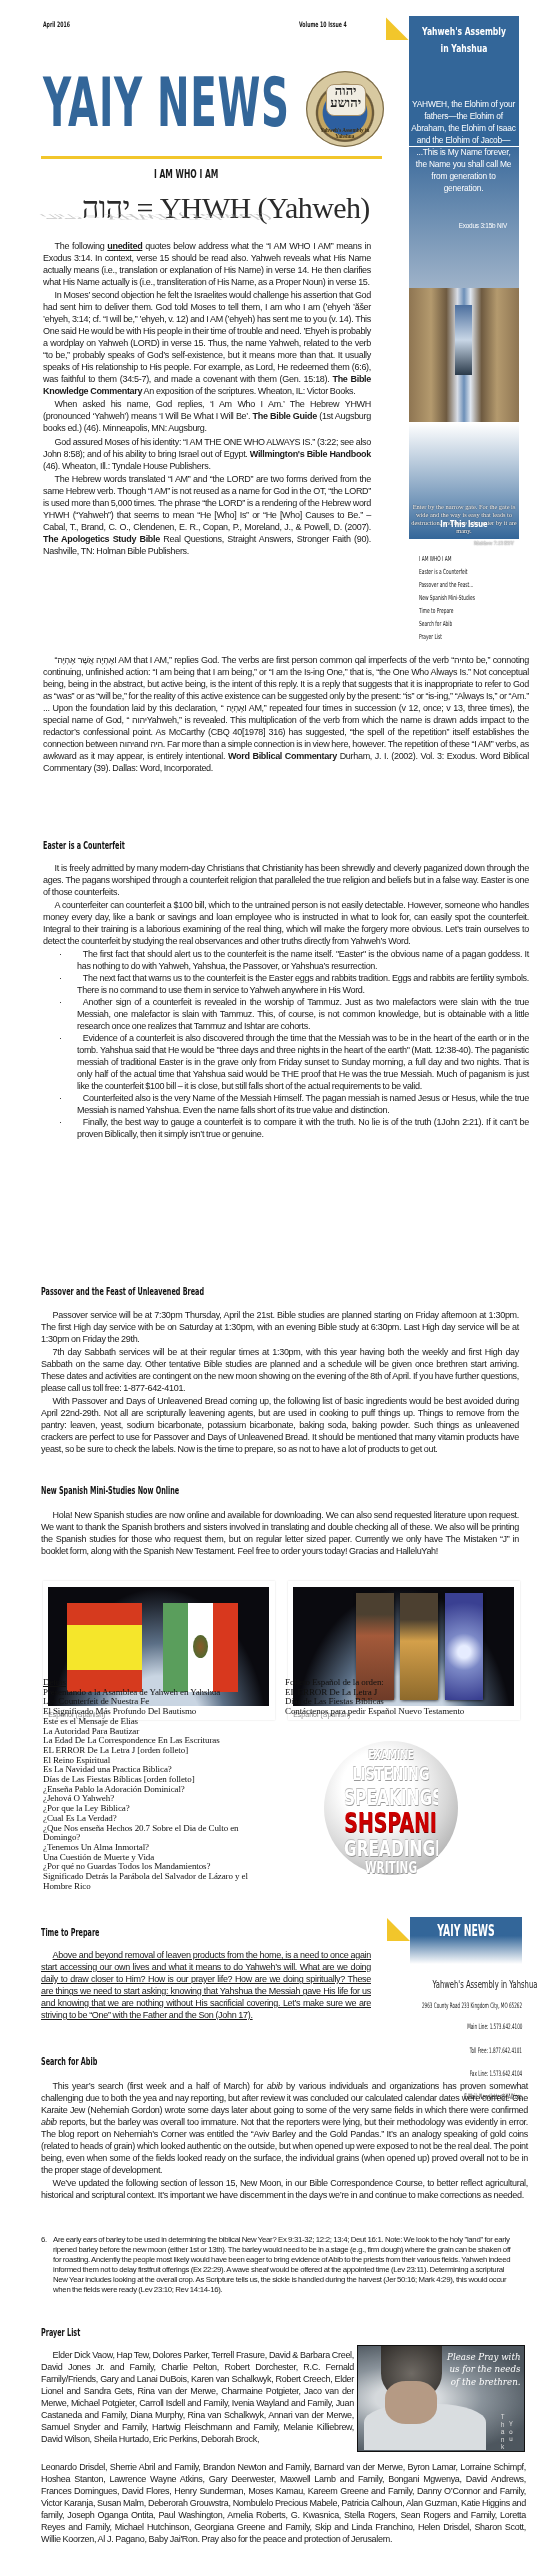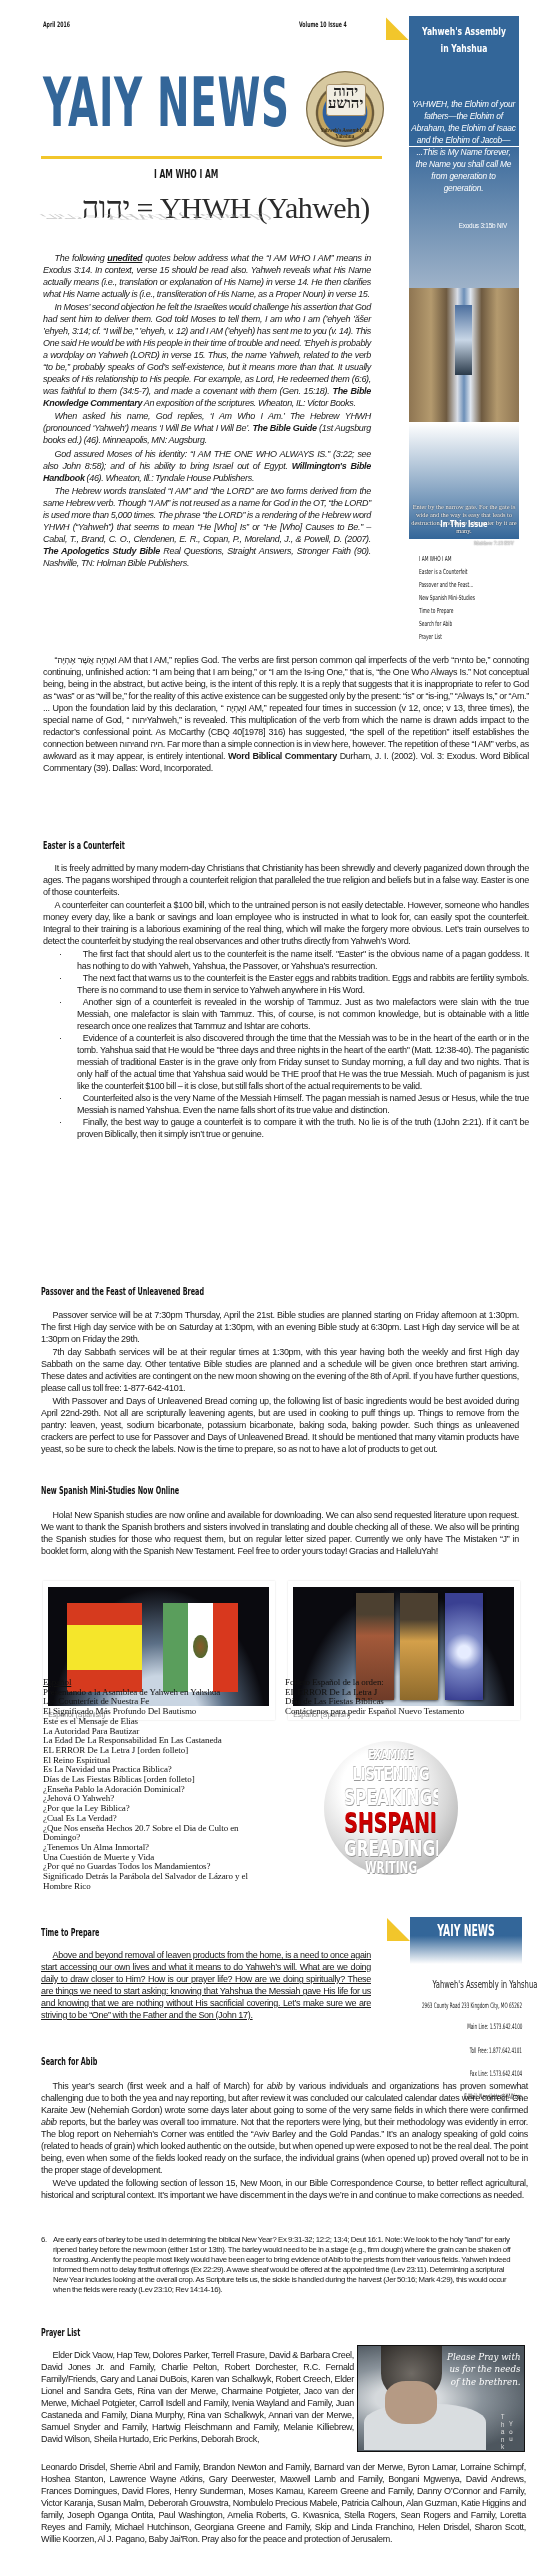--- a/index.html
+++ b/index.html
@@ -10,49 +10,49 @@
   .body-text p { margin:0 0 1.2px 0; text-indent:11.6px; }
 
   
   #date, #volume { top:20px; font-family:"DejaVu Sans",sans-serif; font-weight:bold; font-size:7.5px; transform:scaleX(0.62); transform-origin:left top; }
   #date { left:43px; }
   #volume { left:299px; }
   #masthead { left:43px; top:70px; font-family:"DejaVu Sans",sans-serif; font-weight:bold; font-size:67px; color:#336699; transform:scaleX(0.58); transform-origin:left top; letter-spacing:1.2px; line-height:1; }
   #logo { left:306px; top:71px; width:78px; height:76px; border-radius:50%;
           background:radial-gradient(circle at 50% 55%, #2d5fa0 0 38%, #c3a561 40% 46%, #6b5a3a 48% 50%, #d8c9a0 52% 100%);
           box-shadow:0 0 0 1.2px #7a6a48 inset; }
-  #logo .scroll { position:absolute; left:19.7px; top:12.7px; width:38px; height:30px; background:#f1ede2; border:1.2px solid #a8916a; border-radius:3px;
-                  font-family:"DejaVu Serif",serif; font-weight:bold; font-size:15px; text-align:center; line-height:12.7px; color:#222; }
+  #logo .scroll { position:absolute; left:19.7px; top:12.7px; width:38px; height:30px; background:#f1ede2; border:1.2px solid #a8916a; border-radius:8px;
+                  font-family:"DejaVu Serif",serif; font-weight:bold; font-size:13px; text-align:center; line-height:12.7px; color:#222; }
   #logo .ring { position:absolute; left:5.8px; top:56px; width:66px; font-family:"Liberation Serif",serif; font-size:5.2px; text-align:center; color:#3b2e14; font-weight:bold; }
   #yellow-rule { left:41px; top:156px; width:341px; height:2.9px; background:#f2c62b; }
 
   
   #side-fold { left:386px; top:17.4px; width:23px; height:23px; background:#f2c62b; }
   #side-top { left:409px; top:16px; width:110px; height:130px; background:#336699; }
   #side-grad { left:409px; top:147px; width:110px; height:142px; background:linear-gradient(#3c6b9c, #9fb3c9); }
   #side-title { left:409px; top:23px; width:110px; text-align:center; color:#fff; font-family:"DejaVu Sans",sans-serif; font-weight:bold; font-size:9.8px; line-height:17px; transform:scaleX(0.78); transform-origin:center top; }
-  #side-quote { left:411px; top:98px; width:105px; text-align:center; color:#fff; font-family:"Liberation Sans",sans-serif; font-size:8.4px; line-height:12px; letter-spacing:-0.2px;font-style:italic; }
+  #side-quote { left:411px; top:98px; width:105px; text-align:center; color:#fff; font-family:"Liberation Sans",sans-serif; font-size:8.4px; line-height:12px; letter-spacing:-0.2px; }
   #side-ref { left:409px; top:222px; width:98px; text-align:right; color:#fff; font-size:6.4px; letter-spacing:-0.2px; font-family:"Liberation Sans",sans-serif; }
   #side-photo { left:409px; top:288px; width:110px; height:134px;
                background:linear-gradient(90deg,#8e7552 0%,#b49a6e 20%,#6e5a40 34%,#d8dde6 44%,#6c8fb8 50%,#dfe6ef 56%,#6e5a40 66%,#b49a6e 80%,#8e7552 100%); }
   #side-photo .door { position:absolute; left:46px; top:17.4px; width:17.4px; height:70px; background:linear-gradient(#4c6f9e,#c8d6e6 50%,#2a3a4a); }
   #photo-caption { left:409px; top:503px; width:110px; text-align:center; color:#fff; font-family:"Liberation Serif",serif; font-size:6.4px; line-height:8px; text-shadow:0 0 1.2px #000; }
   #photo-ref { left:409px; top:540px; width:105px; text-align:right; color:#fff; font-family:"Liberation Serif",serif; font-size:5.2px; text-shadow:0 0 1.2px #000; }
   #side-grad2 { left:409px; top:423px; width:110px; height:116px; background:linear-gradient(#ffffff, #336699); }
   #in-issue-title { left:409px; top:518px; width:110px; text-align:center; color:#fff; font-family:"DejaVu Sans",sans-serif; font-weight:bold; font-size:9.3px; transform:scaleX(0.72); transform-origin:center top; }
   #toc { left:419px; top:553px; width:98px; }
   #toc .toc-item { font-family:"DejaVu Sans",sans-serif; font-size:7px; height:13px; line-height:13px; transform:scaleX(0.62); transform-origin:left top; white-space:nowrap; color:#111; }
 
   
   #iam-title { left:154px; top:166px; font-family:"DejaVu Sans",sans-serif; font-weight:bold; font-size:12.7px; transform:scaleX(0.6); transform-origin:left top; }
   #yhwh { left:82px; top:191px; font-family:"Liberation Serif",serif; font-size:30px; color:#2b2b2b; letter-spacing:-0.6px; }
   #yhwh-reflect { left:50px; top:221px; width:324px; font-family:"Liberation Serif",serif; font-size:24px; color:#999; transform:scaleY(-0.35) skewX(-30deg); transform-origin:left top; opacity:0.55; letter-spacing:-0.6px; }
 
   .col-left { left:43px; width:328px; }
-  #sec1a { top:252px;font-style:italic; }
+  #sec1a { top:240px; }
   #sec1b { top:654px; left:43px; width:486px; }
 
   .sec-heading { font-family:"DejaVu Sans",sans-serif; font-weight:bold; font-size:10.4px; transform:scaleX(0.62); transform-origin:left top; white-space:nowrap; color:#111; }
   #h-easter { left:43px; top:839px; }
   #h-passover { left:41px; top:1285px; }
   #h-spanish { left:41px; top:1484px; }
   #h-prepare { left:41px; top:1926px; }
   #h-abib { left:41px; top:2055px; }
   #h-prayer { left:41px; top:2326px; }
 
@@ -212,28 +212,28 @@
 <div id="books-card" class="img-card">
   <div class="img-inner">
     <div class="book book1"></div>
     <div class="book book2"></div>
     <div class="book book3"></div>
   </div>
   <div class="img-label">Español (Spanish)</div>
 </div>
 
 <div id="titulo-list" class="serif-list">
-  <div class="titulo-head">Español</div>
+  <div class="titulo-head">Detrás</div>
   <div id="titulos">
       <div>Presentando a la Asamblea de Yahweh en Yahshua</div>
       <div>Los Counterfeit de Nuestra Fe</div>
       <div>El Significado Más Profundo Del Bautismo</div>
       <div>Este es el Mensaje de Elias</div>
       <div>La Autoridad Para Bautizar</div>
-      <div>La Edad De La Responsabilidad En Las Castaneda</div>
+      <div>La Edad De La Correspondence En Las Escrituras</div>
       <div>EL ERROR De La Letra J   [orden folleto]</div>
       <div>El Reino Espiritual</div>
       <div>Es La Navidad una Practica Biblica?</div>
       <div>Días de Las Fiestas Bíblicas   [orden folleto]</div>
       <div>¿Enseña Pablo la Adoración Dominical?</div>
       <div>¿Jehová O Yahweh?</div>
       <div>¿Por que la Ley Biblica?</div>
       <div>¿Cual Es La Verdad?</div>
       <div>¿Que Nos enseña Hechos 20.7 Sobre el Dia de Culto en Domingo?</div>
       <div>¿Tenemos Un Alma Inmortal?</div>

